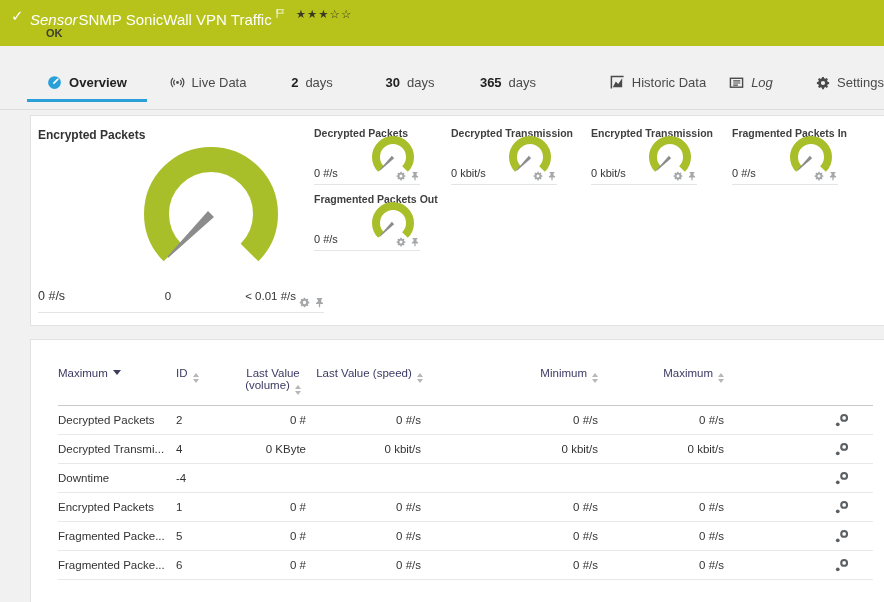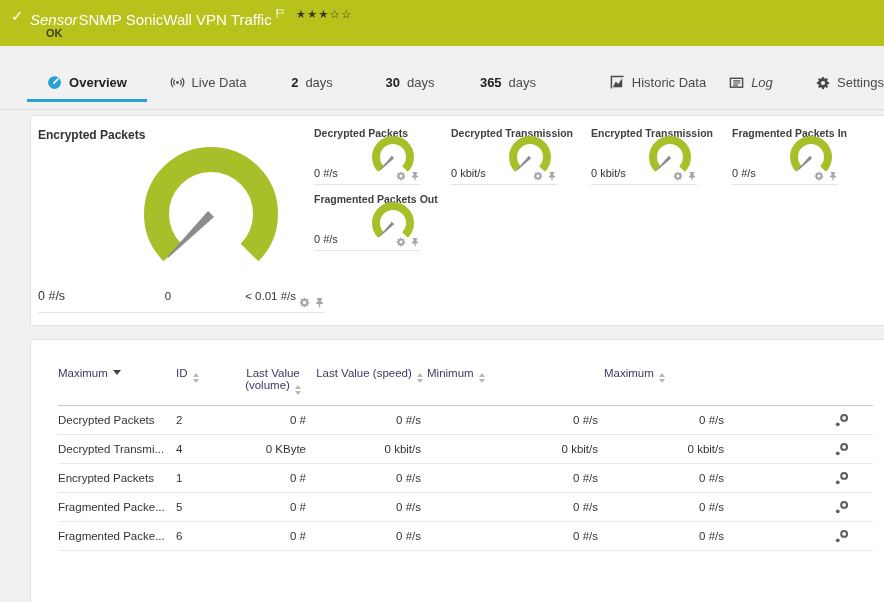--- a/index.html
+++ b/index.html
@@ -47,21 +47,21 @@
   .sg-svg{position:absolute;right:2px;top:7px;}
   .sg-value{position:absolute;left:0;bottom:5px;font-size:11px;color:#333;}
   .sg-icons{position:absolute;right:0;bottom:3px;display:flex;gap:4px;color:#a5a8aa;}
   .mini-ic{display:inline-flex;cursor:pointer;}
 
   
   table{width:100%;border-collapse:collapse;table-layout:fixed;font-size:11.5px;color:#333;}
   th{font-weight:normal;color:#3b3a63;vertical-align:top;text-align:left;
      padding:10px 0 10px;white-space:nowrap;font-size:11.5px;border-bottom:1px solid #c9c9c9;}
   th.ac{text-align:center;}
-  th.ar{text-align:left;padding-right:6px;}
+  th.ar{text-align:right;padding-right:6px;}
   td{height:28px;border-bottom:1px solid #e8e8e8;white-space:nowrap;overflow:hidden;padding:0;}
   td.ar{text-align:right;padding-right:6px;}
   td.tools{text-align:right;padding-right:24px;}
   .wrench{display:inline-flex;color:#5a5f63;cursor:pointer;vertical-align:middle;}
   .sort-desc{display:inline-block;margin-left:5px;width:0;height:0;vertical-align:2px;
      border-left:4px solid transparent;border-right:4px solid transparent;border-top:5px solid #3c3c5e;}
   .sort-both{display:inline-flex;flex-direction:column;gap:2px;margin-left:5px;vertical-align:0px;}
   .sort-both i{display:block;width:0;height:0;border-left:3.5px solid transparent;border-right:3.5px solid transparent;}
   .sort-both .tu{border-bottom:4px solid #b7b7b7;}
   .sort-both .td{border-top:4px solid #b7b7b7;}
@@ -378,20 +378,33 @@
           <td class="ar">0 kbit/s</td>
           <td class="ar">0 kbit/s</td>
           <td class="ar">0 kbit/s</td>
           <td class="tools"><span class="wrench">
                 <svg width="15" height="15">
                   <use href="#sym-wrench"></use>
                 </svg>
               </span></td>
         </tr>
         <tr>
+          <td>Downtime</td>
+          <td>-4</td>
+          <td class="ar"></td>
+          <td class="ar"></td>
+          <td class="ar"></td>
+          <td class="ar"></td>
+          <td class="tools"><span class="wrench">
+                <svg width="15" height="15">
+                  <use href="#sym-wrench"></use>
+                </svg>
+              </span></td>
+        </tr>
+        <tr>
           <td>Encrypted Packets</td>
           <td>1</td>
           <td class="ar">0 #</td>
           <td class="ar">0 #/s</td>
           <td class="ar">0 #/s</td>
           <td class="ar">0 #/s</td>
           <td class="tools"><span class="wrench">
                 <svg width="15" height="15">
                   <use href="#sym-wrench"></use>
                 </svg>

